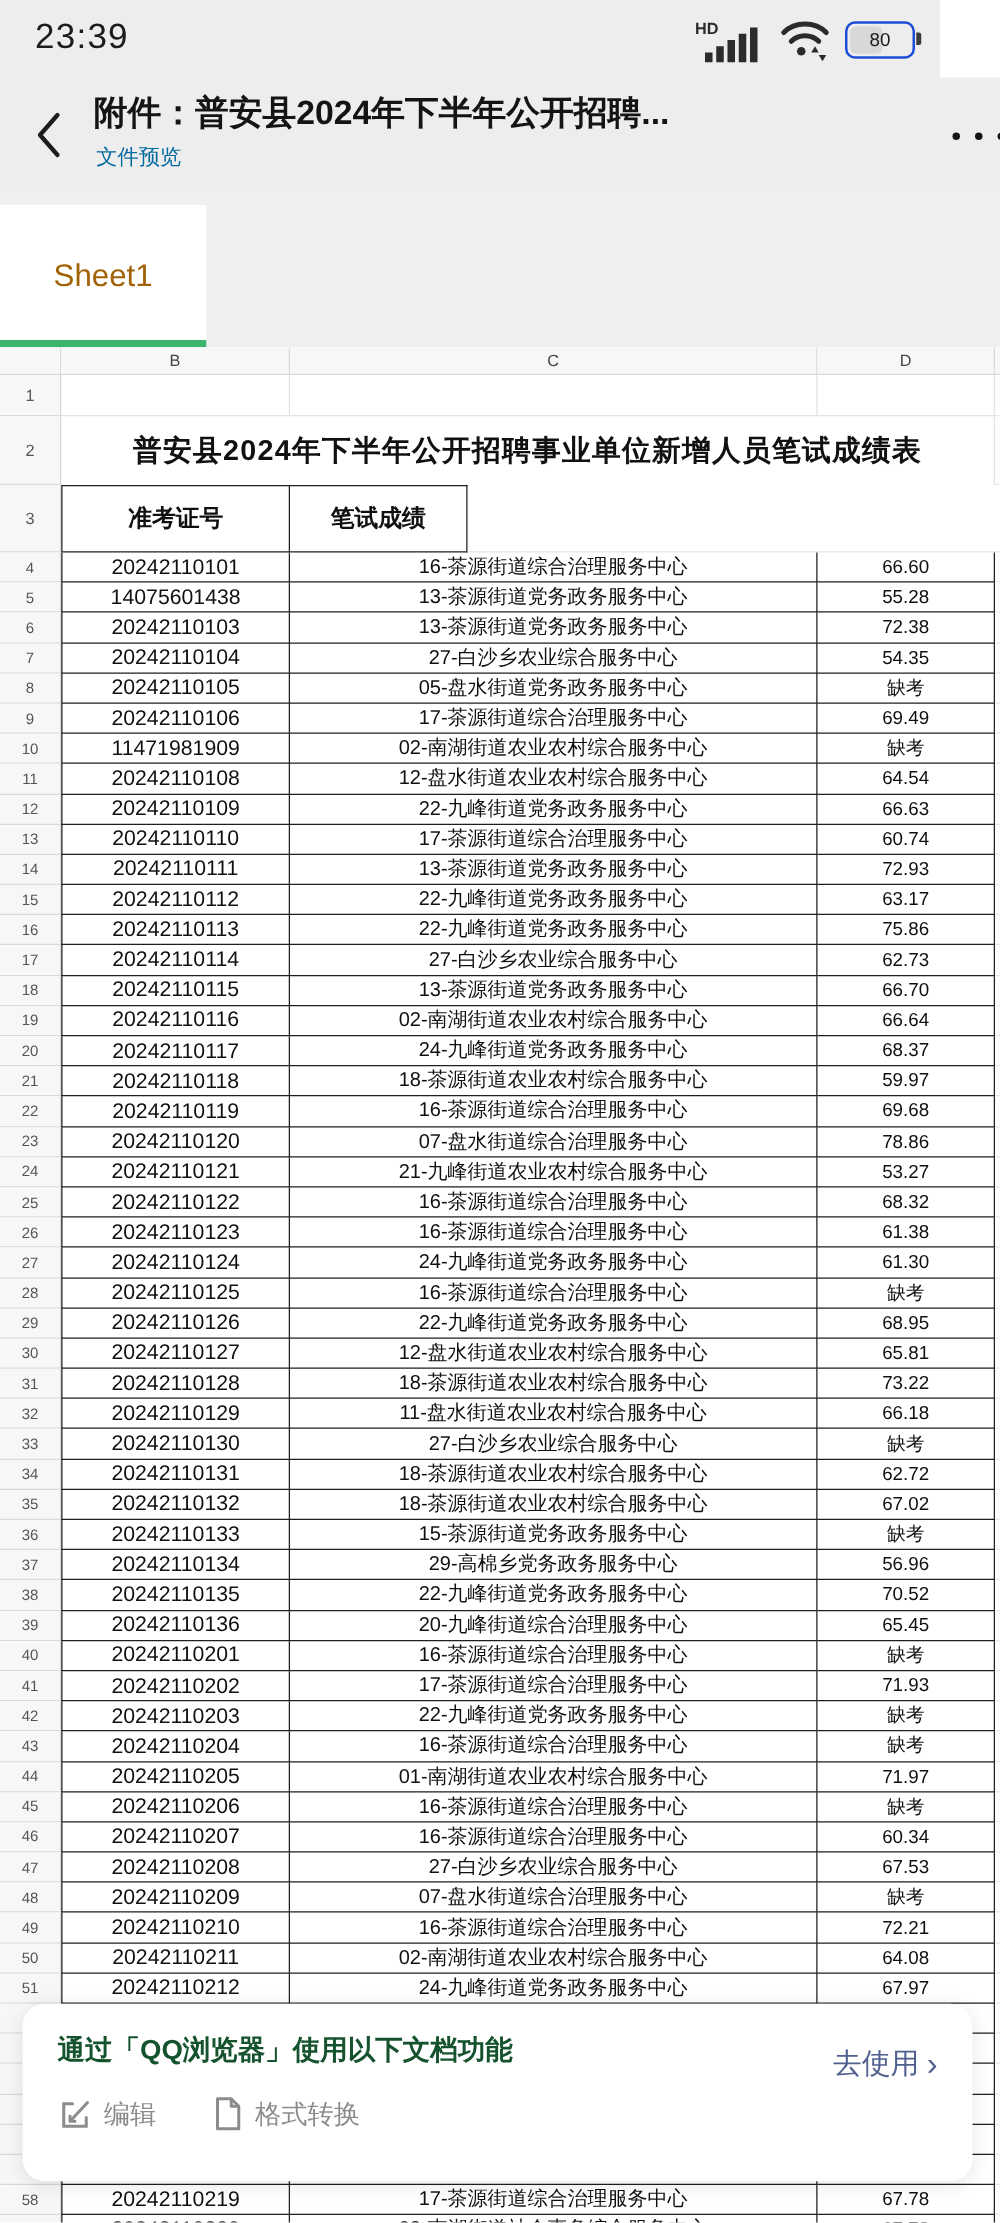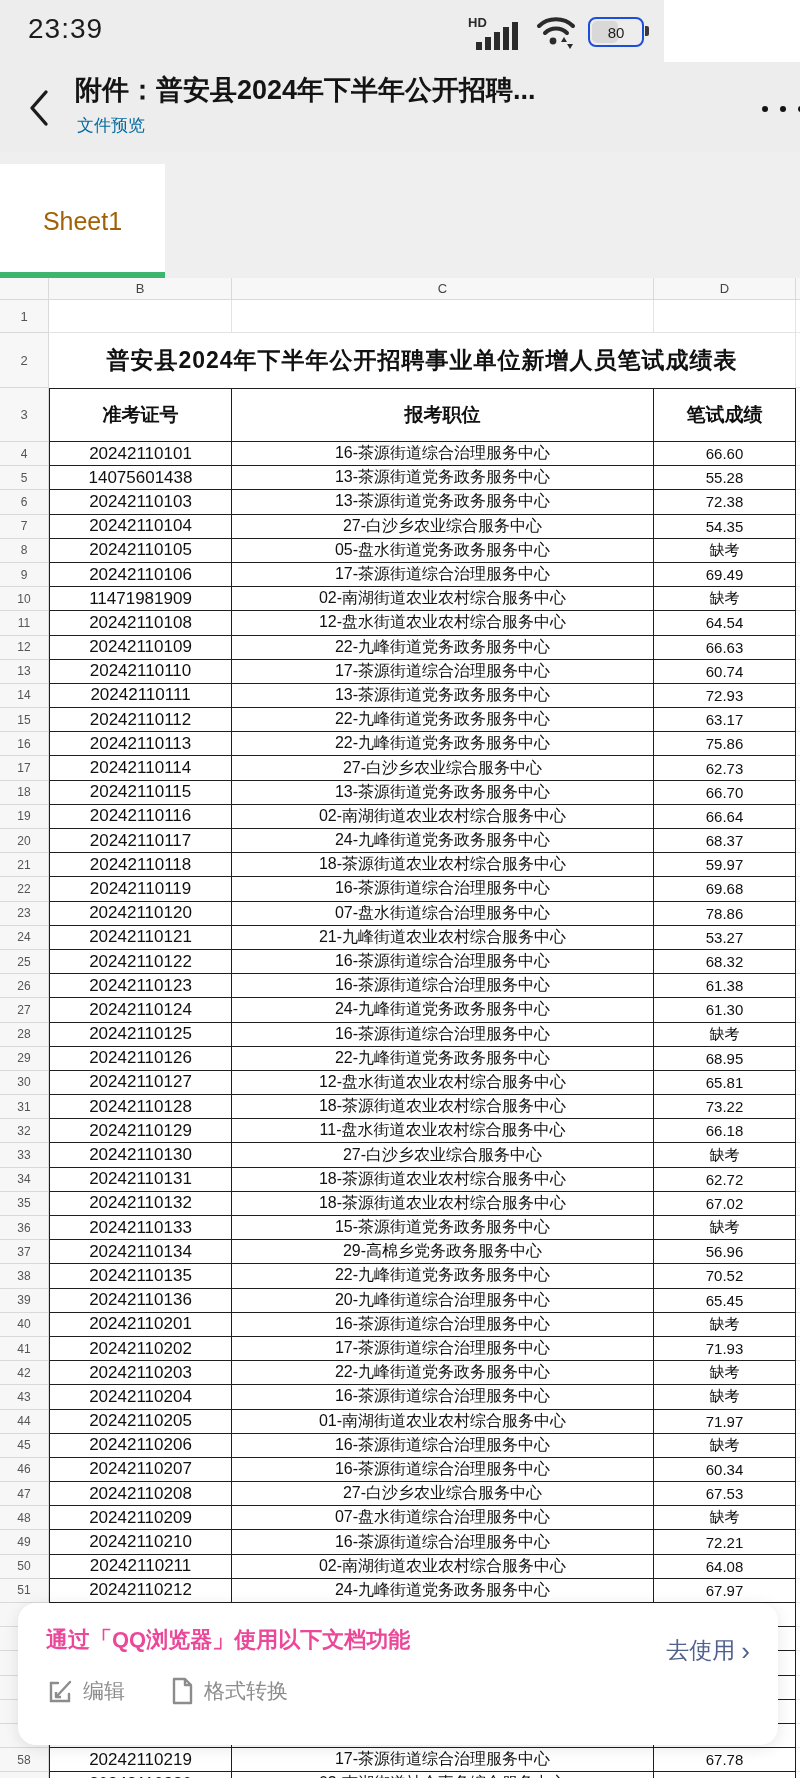--- a/index.html
+++ b/index.html
@@ -3,21 +3,21 @@
 <meta charset="utf-8">
 <style>
   html,body{margin:0;padding:0;}
   body{
     width:800px;height:1778px;overflow:hidden;position:relative;
     background:#ffffff;
     font-family:"Liberation Sans","DejaVu Sans",sans-serif;
     -webkit-font-smoothing:antialiased;
   }
   
-  #statusbar{position:absolute;top:0;left:0;width:664px;height:62px;background:#ededed;}
+  #statusbar{position:absolute;top:0;left:0;width:752px;height:62px;background:#ededed;}
   .time{position:absolute;left:28px;top:13px;font-size:28px;font-weight:500;color:#1c1c1c;letter-spacing:1px;}
   .sicons{position:absolute;right:20px;top:12px;height:40px;display:flex;align-items:center;gap:12px;}
   .battery{position:relative;width:52px;height:26px;border:2px solid #1d4ed8;border-radius:8px;display:flex;align-items:center;justify-content:center;text-align:center;}
   .battery .fill{position:absolute;left:2px;top:2px;bottom:2px;width:26px;background:#d8d8d8;border-radius:5px;}
   .battery .lvl{position:relative;font-size:15px;color:#1c1c1c;}
   .battery .nub{position:absolute;right:-7px;top:7px;width:4px;height:10px;background:#3a3a3a;border-radius:0 2px 2px 0;}
   
   #navbar{position:absolute;top:62px;left:0;width:800px;height:90px;background:#ededed;padding-left:36px;}
   .back{position:absolute;left:24px;top:24px;width:28px;height:44px;}
   .nav-title{position:absolute;left:75px;top:10px;font-size:27px;font-weight:700;color:#141414;white-space:nowrap;}
@@ -52,21 +52,21 @@
   .hdr3{height:54px;}
   .hdr3 .cB,.hdr3 .cC,.hdr3 .cD{border-top:1px solid #1f1f1f;font-size:19px;font-weight:700;}
   .drow{height:24.2px;}
   .drow .num{font-size:12px;}
   .drow .cB{font-size:17px;font-weight:500;}
   .drow .cC{font-size:16px;font-weight:500;}
   .drow .cD{font-size:15px;font-weight:500;}
   .num,.colhead .corner{font-size:13px;}
   
   #banner{position:absolute;left:18px;top:1603px;width:760px;height:142px;background:#ffffff;border-radius:18px;box-shadow:0 3px 16px rgba(0,0,0,0.10);z-index:6;}
-  .b-title{position:absolute;left:28px;top:22px;font-size:22px;font-weight:600;color:#ec4899;}
+  .b-title{position:absolute;left:28px;top:22px;font-size:22px;font-weight:600;color:#14532d;}
   .b-action{position:absolute;right:28px;top:32px;font-size:23px;color:#51618f;display:flex;align-items:center;gap:6px;cursor:pointer;justify-content:flex-end;}
   .b-action .arr{font-size:26px;line-height:22px;}
   .b-btns{position:absolute;left:28px;top:74px;display:flex;gap:46px;align-items:center;}
   .b-btn{display:flex;align-items:center;gap:10px;font-size:21px;color:#8c8c8c;cursor:pointer;}
 </style>
 </head>
 <body>
 
 <div id="statusbar">
   <div class="time">23:39</div>
@@ -134,21 +134,20 @@
 
   <div class="srow titrow">
     <div class="cell num">2</div>
     <div class="cell merged">普安县2024年下半年公开招聘事业单位新增人员笔试成绩表</div>
     <div class="cell cE"></div>
   </div>
 
   <div class="srow dark hdr3">
     <div class="cell num">3</div>
     <div class="cell cB">准考证号</div>
-    <div class="cell cC">报考职位</div>
     <div class="cell cD">笔试成绩</div>
     <div class="cell cE"></div>
   </div>
 
   <div id="data-rows">
       <div class="srow dark drow">
         <div class="cell num">4</div>
         <div class="cell cB">20242110101</div>
         <div class="cell cC">16-茶源街道综合治理服务中心</div>
         <div class="cell cD">66.60</div>

